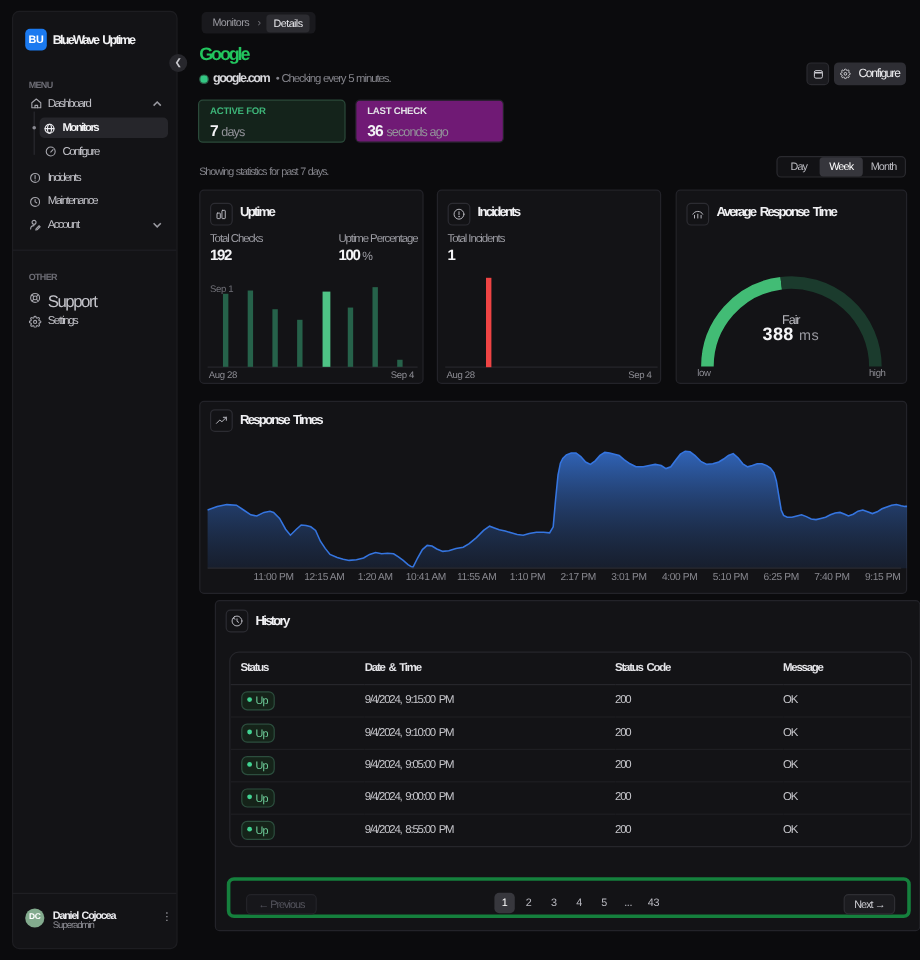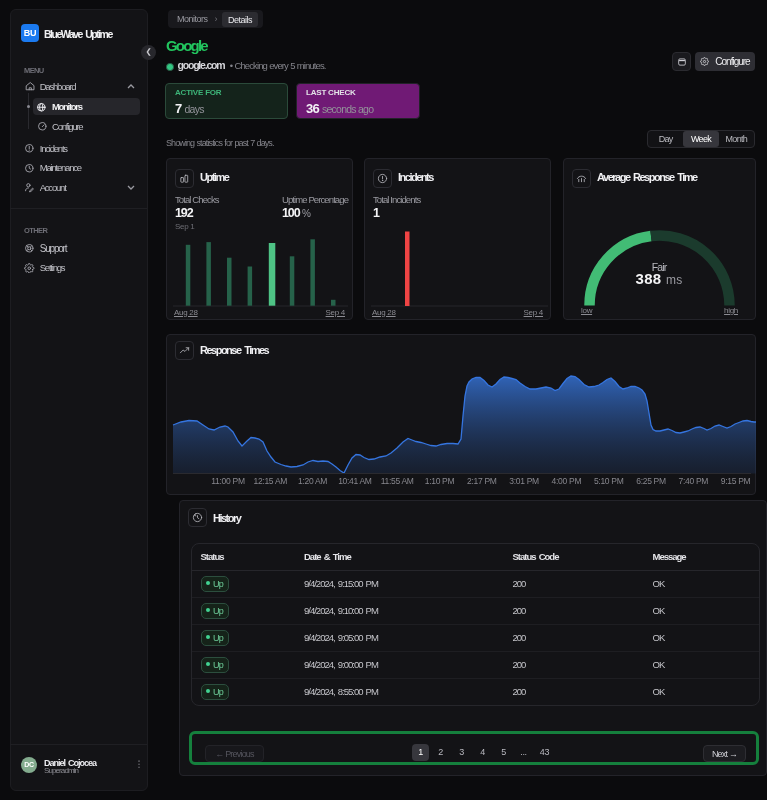--- a/index.html
+++ b/index.html
@@ -44,22 +44,22 @@
 .seg { left:647px; top:130px; width:108px; height:18px; background:#121215; border:1px solid #2a2a2f; border-radius:4px; display:flex; }
 .seg span { flex:1; text-align:center; font-size:9px; line-height:16px; color:#bcbcc2; letter-spacing:-0.7px; }
 .seg .on { background:#36363c; border-radius:3px; color:#fff; }
 
 
 .card { background:#131316; border:1px solid #232329; border-radius:4px; }
 .icbox { position:absolute; width:19px; height:19px; border:1px solid #2c2c32; border-radius:4px; }
 .cardtitle { position:absolute; font-size:11px; font-weight:bold; color:#f0f0f3; letter-spacing:-1.5px; word-spacing:2px; white-space:nowrap; }
 .mlab { position:absolute; font-size:9.5px; color:#9b9ba2; white-space:nowrap; letter-spacing:-0.9px; }
 .mval { position:absolute; font-size:12.5px; font-weight:bold; color:#f4f4f6; letter-spacing:-1.1px; }
-.msub { position:absolute; font-size:8px; color:#6e6e75; }
-.axlab { position:absolute; font-size:8px; color:#8b8b92;text-decoration:underline; }
+.msub { position:absolute; font-size:8px; color:#6e6e75;margin-top:14px; }
+.axlab { position:absolute; font-size:8px; color:#8b8b92; }
 
 #card-up  { left:166px; top:157.5px; width:187px; height:162px; }
 #card-inc { left:364px; top:157.5px; width:187px; height:162px; }
 #card-avg { left:563px; top:157.5px; width:193px; height:162px; }
 #card-rt  { left:166px; top:334px; width:589.5px; height:160.5px; }
 #card-hist{ left:166px; top:500px; width:588px; height:276px;margin-left:13px; }
 
 
 .htable { position:absolute; left:11px; top:42px; width:568.5px; border:1px solid #26262b; border-radius:8px; overflow:hidden; }
 .htable table { width:100%; border-collapse:collapse; font-size:9.5px; letter-spacing:-1px; word-spacing:1.5px; }
@@ -151,21 +151,21 @@
 <div class="abs" style="left:24.2px; top:243px; width:10.5px; height:10.5px;">
         <svg width="10.5" height="10.5" viewBox="0 0 24 24" fill="none" stroke="#a5a5ac" stroke-width="2.1" stroke-linecap="round" stroke-linejoin="round" style="display:block;">
           <circle cx="12" cy="12" r="8.5"></circle>
           <circle cx="12" cy="12" r="3.6"></circle>
           <line x1="6.3" y1="6.3" x2="9.4" y2="9.4"></line>
           <line x1="17.7" y1="6.3" x2="14.6" y2="9.4"></line>
           <line x1="6.3" y1="17.7" x2="9.4" y2="14.6"></line>
           <line x1="17.7" y1="17.7" x2="14.6" y2="14.6"></line>
         </svg>
       </div>
-      <div class="abs" style="left:39.7px; top:242.5px; font-size:10px; letter-spacing:-1.2px; color:#c2c2c8; ">Support</div>
+      <div class="abs" style="left:39.7px; top:242.5px; font-size:14px; letter-spacing:-1.2px; color:#c2c2c8; ">Support</div>
 <div class="abs" style="left:24.2px; top:262.6px; width:10.5px; height:10.5px;">
         <svg width="10.5" height="10.5" viewBox="0 0 24 24" fill="none" stroke="#a5a5ac" stroke-width="2.1" stroke-linecap="round" stroke-linejoin="round" style="display:block;">
           <circle cx="12" cy="12" r="3"></circle>
           <path d="M19.4 15a1.65 1.65 0 0 0 .33 1.82l.06.06a2 2 0 1 1-2.83 2.83l-.06-.06a1.65 1.65 0 0 0-1.82-.33 1.65 1.65 0 0 0-1 1.51V21a2 2 0 1 1-4 0v-.09a1.65 1.65 0 0 0-1-1.51 1.65 1.65 0 0 0-1.82.33l-.06.06a2 2 0 1 1-2.83-2.83l.06-.06a1.65 1.65 0 0 0 .33-1.82 1.65 1.65 0 0 0-1.51-1H3a2 2 0 1 1 0-4h.09a1.65 1.65 0 0 0 1.51-1 1.65 1.65 0 0 0-.33-1.82l-.06-.06a2 2 0 1 1 2.83-2.83l.06.06a1.65 1.65 0 0 0 1.82.33h0a1.65 1.65 0 0 0 1-1.51V3a2 2 0 1 1 4 0v.09a1.65 1.65 0 0 0 1 1.51h0a1.65 1.65 0 0 0 1.82-.33l.06-.06a2 2 0 1 1 2.83 2.83l-.06.06a1.65 1.65 0 0 0-.33 1.82v0a1.65 1.65 0 0 0 1.51 1H21a2 2 0 1 1 0 4h-.09a1.65 1.65 0 0 0-1.51 1z"></path>
         </svg>
       </div>
       <div class="abs" style="left:39.7px; top:262.1px; font-size:9.5px; letter-spacing:-1.2px; color:#c2c2c8; ">Settings</div>
     </div>
   <div class="abs divider" style="top:208px;"></div>
   <div class="abs navlabel" style="left:24px; top:226px;">OTHER</div>

